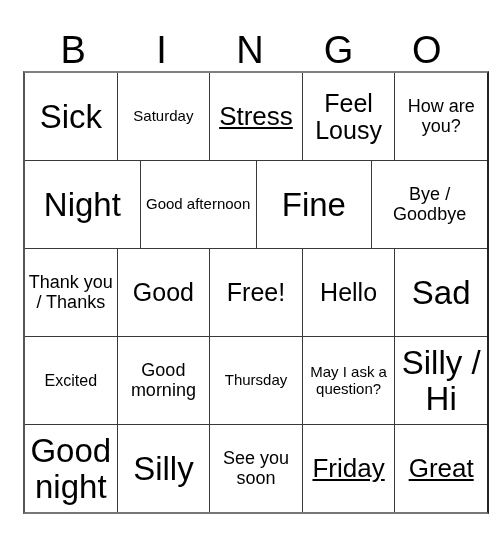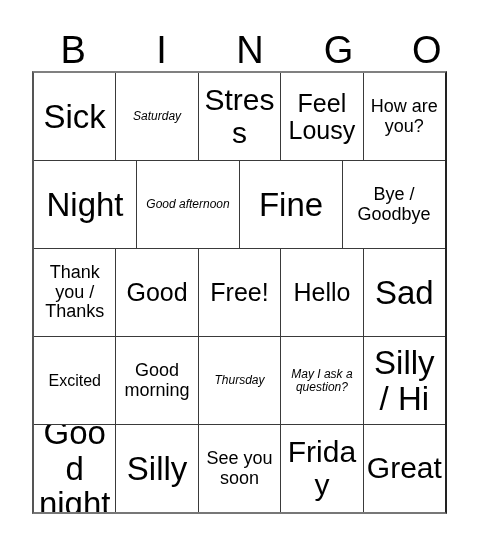--- a/index.html
+++ b/index.html
@@ -43,23 +43,23 @@
     font-weight: 400;
     letter-spacing: 0;
     color: #000000;
     padding-bottom: 2px;
     box-sizing: border-box;
   }
 
   
   .grid {
     position: absolute;
-    left: 32px;
+    left: 23px;
     top: 71px;
-    width: 415px;
+    width: 466px;
     height: 443px;
     box-sizing: border-box;
     border-top: 2px solid #808080;
     border-left: 2px solid #555555;
     border-right: 2px solid #222222;
     border-bottom: 2px solid #777777;
     background: #ffffff;
     display: flex;
     flex-direction: column;
   }
@@ -92,24 +92,24 @@
     display: block;
     width: 100%;
     line-height: 1.08;
     color: #000000;
     word-wrap: break-word;
   }
 
   
   .fs-xl  { font-size: 33px; }
   .fs-lg  { font-size: 25px; }
-  .fs-md  { font-size: 30px; }
+  .fs-md  { font-size: 26px; text-decoration: underline; }
   .fs-sm  { font-size: 16px; }
   .fs-xs  { font-size: 18px; }
-  .fs-xxs { font-size: 12px; font-style: italic; }
+  .fs-xxs { font-size: 15px; }
 </style>
 </head>
 <body>
 
 <div class="card">
 
   <div class="header-row">
     <div class="header-cell">B</div>
     <div class="header-cell">I</div>
     <div class="header-cell">N</div>

